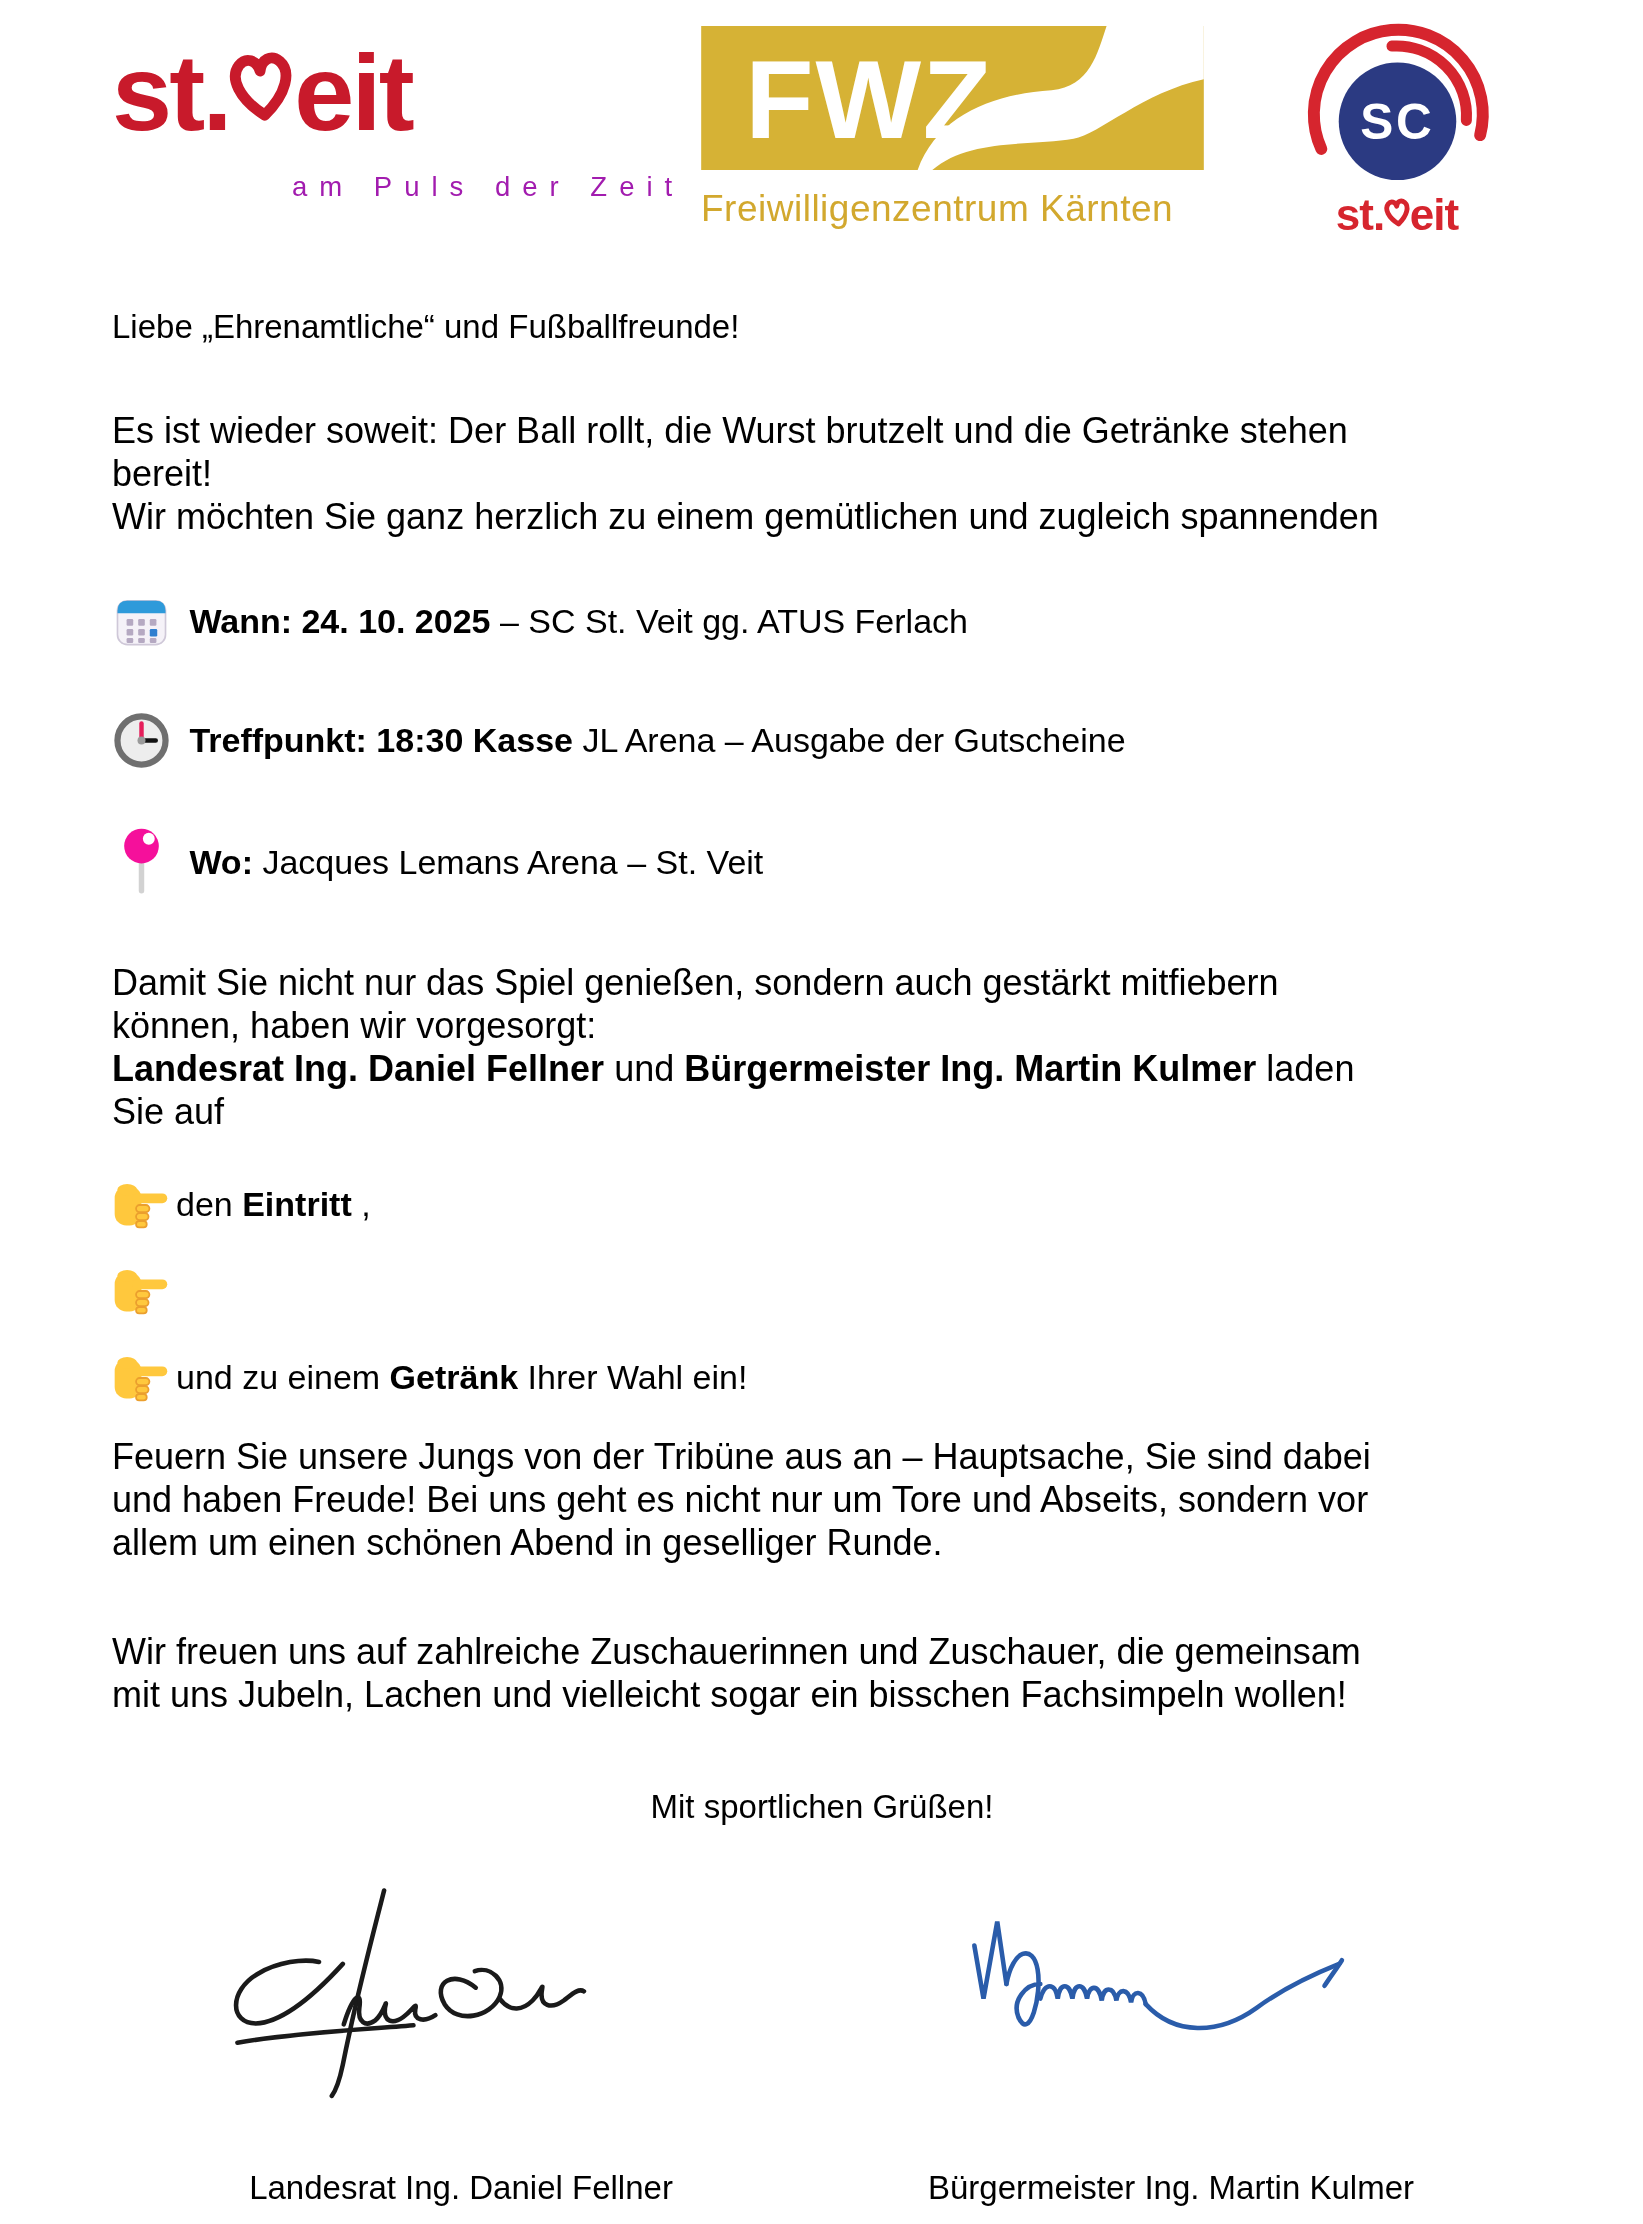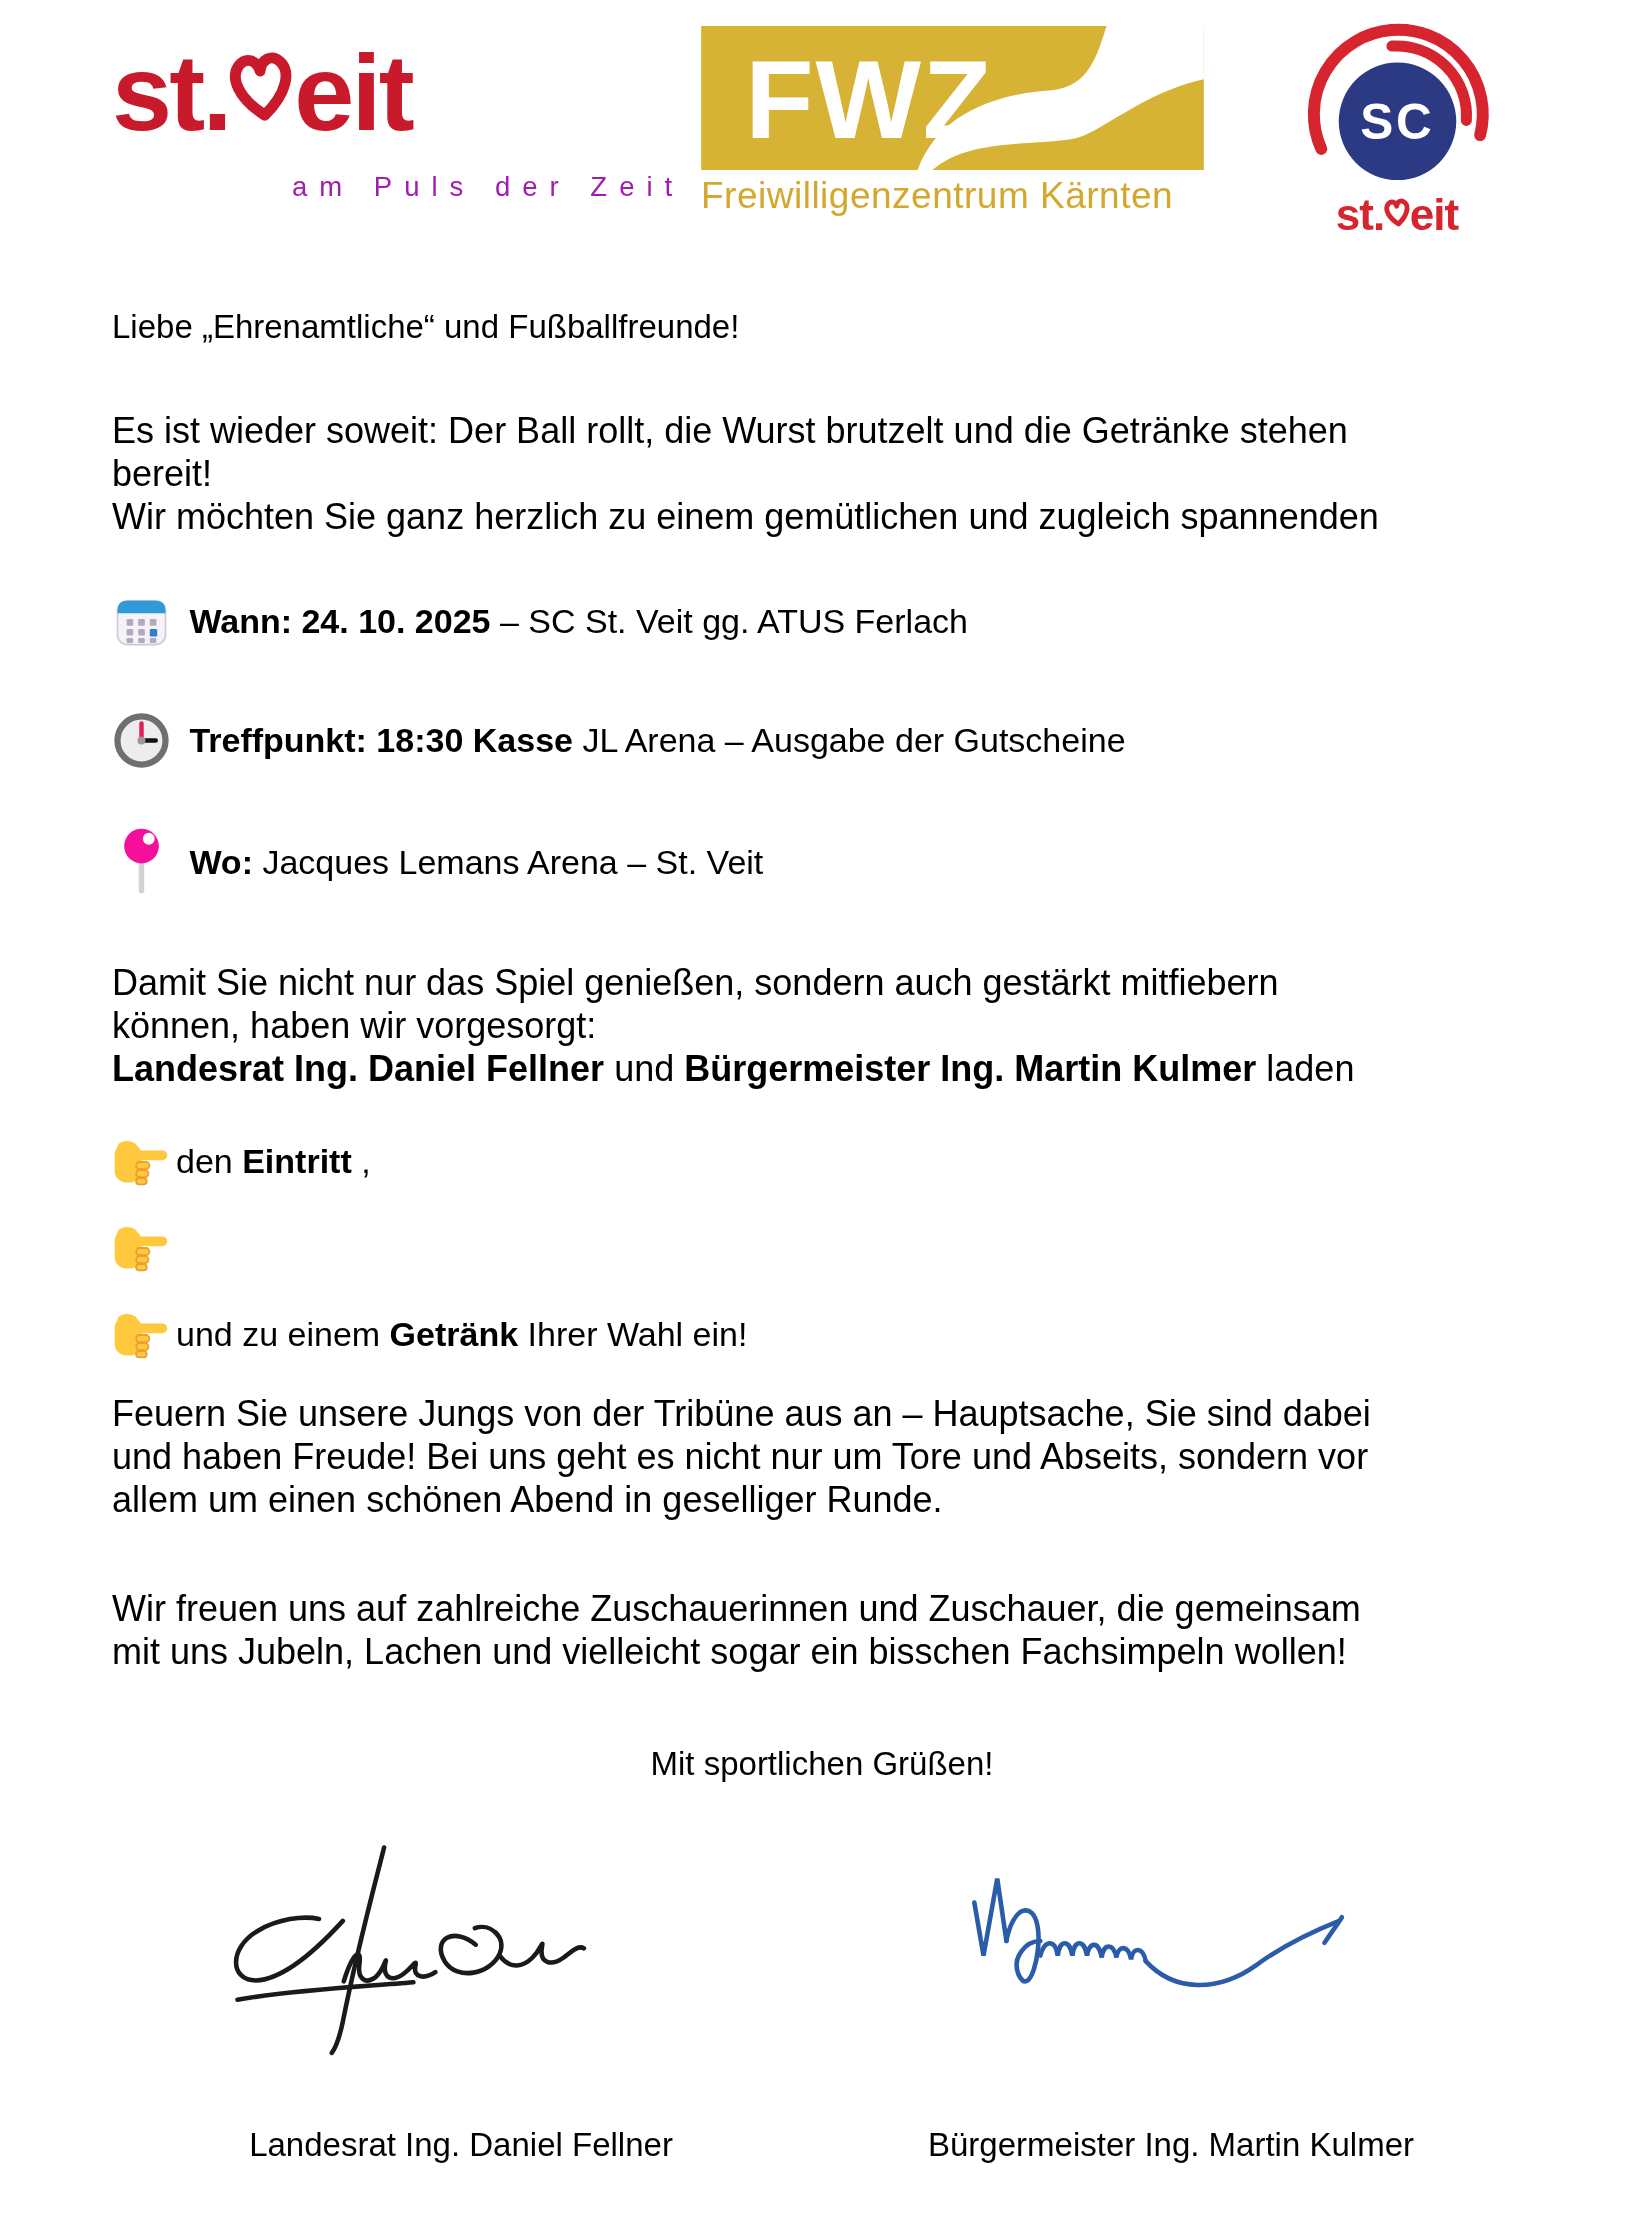--- a/index.html
+++ b/index.html
@@ -17,21 +17,21 @@
   
   .header { position:relative; height:250px; }
   .stveit-logo { position:absolute; left:112px; top:35px; }
   .stveit-word { display:flex; align-items:flex-end; color:#c81a2b; font-weight:bold;
     font-size:108px; letter-spacing:-2.8px; line-height:1; }
   .stveit-word .heart { margin:0 -3.7px 3.7px -3.7px; transform:rotate(-6deg); }
   .stveit-tagline { margin:24px 0 0 180px; font-size:27.5px; letter-spacing:12px;
     color:#a21caf; white-space:nowrap; }
 
   .fwz-logo { position:absolute; left:701px; top:26px; width:409px; text-align:center; }
-  .fwz-subtitle { margin-top:2px; color:#d2a82e; font-size:37px; letter-spacing:0.5px; white-space:nowrap; }
+  .fwz-subtitle { margin-top:15px; color:#d2a82e; font-size:37px; letter-spacing:0.5px; white-space:nowrap; }
 
   .sc-logo { position:absolute; left:1287px; top:13px; width:220px; text-align:center; }
   .sc-word { display:flex; justify-content:center; align-items:flex-end; color:#d6252e;
     font-weight:bold; font-size:44px; letter-spacing:-0.9px; line-height:1; margin-top:-3.7px; }
   .sc-word .heart { margin:0 -1.8px 0.9px -1.8px; transform:rotate(-6deg); }
 
   
   .greeting { margin-top:55px; font-size:33px; line-height:43px; }
   .para { font-size:36px; line-height:43px; }
   .p-intro { margin-top:61px; }
@@ -164,20 +164,21 @@
           </svg>
         </span>
         <span class="event-text"><span class="b">Wo:</span><span> Jacques Lemans Arena – St. Veit</span></span>
       </div>
     </div>
 
     <div class="para p-host">
       <div>Damit Sie nicht nur das Spiel genießen, sondern auch gestärkt mitfiebern</div>
       <div>können, haben wir vorgesorgt:</div>
       <div><span class="b">Landesrat Ing. Daniel Fellner</span><span> und </span><span class="b">Bürgermeister Ing. Martin Kulmer</span><span> laden</span></div>
+      <div>Sie auf</div>
     </div>
 
     <div class="bullets">
       <div class="bullet-item">
         <span class="bullet-icon">
           <svg width="57" height="50" viewBox="0 0 64 56">
             <rect x="3" y="7" width="30" height="44" rx="13" fill="#ffc83d"></rect>
             <ellipse cx="17" cy="11" rx="11" ry="6.5" fill="#ffc83d"></ellipse>
             <rect x="23" y="15" width="39" height="11" rx="5.5" fill="#ffc83d"></rect>
             <g fill="#ffc83d" stroke="#eb9f2e" stroke-width="2">

